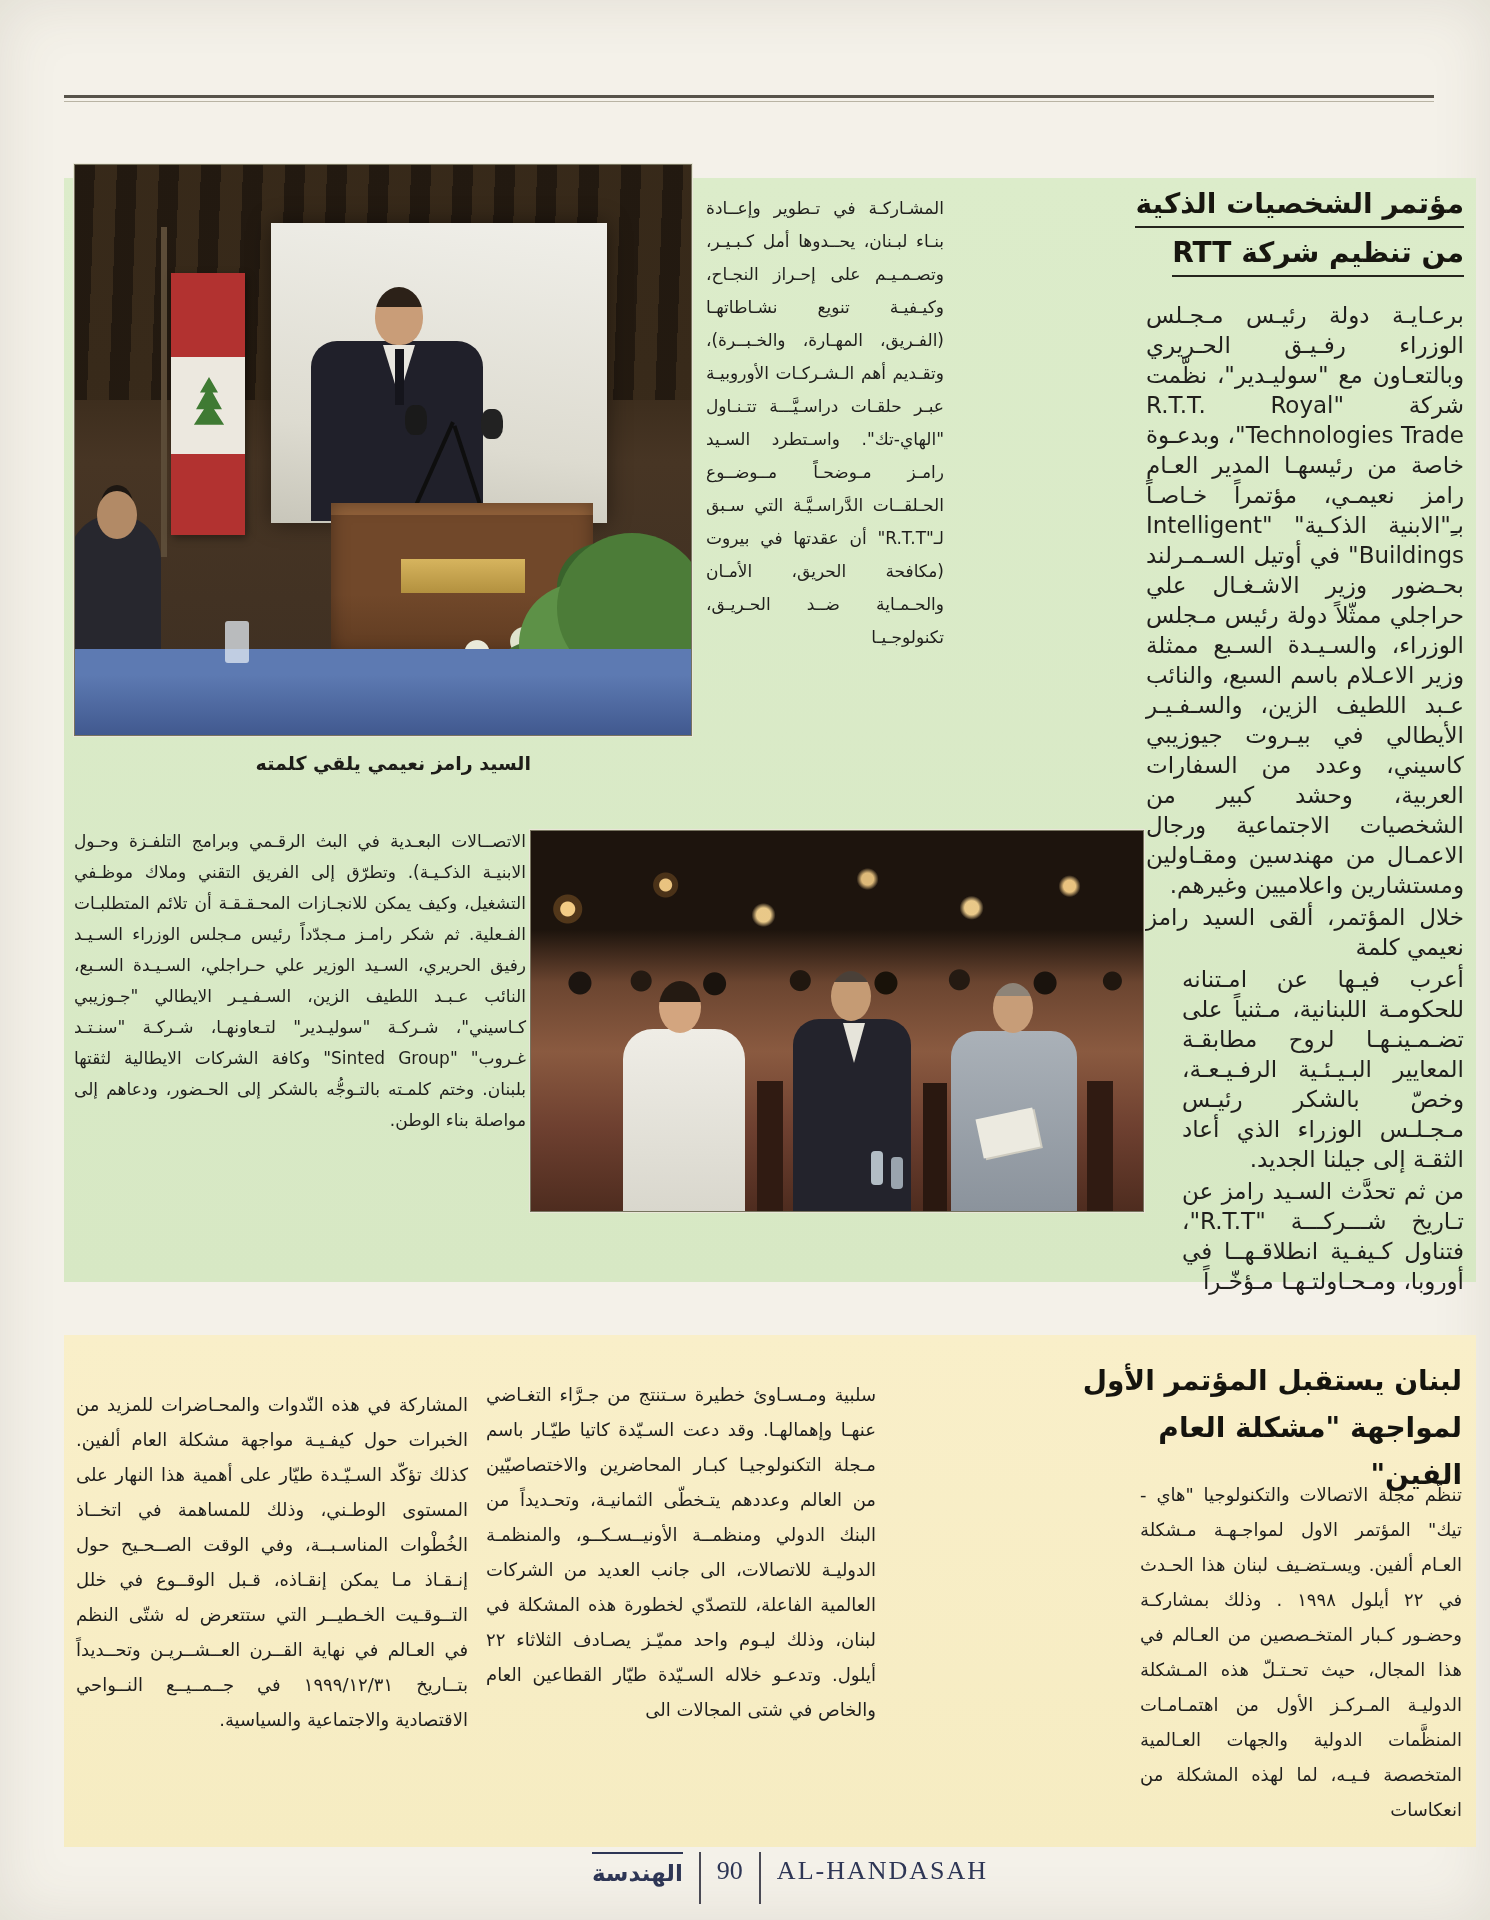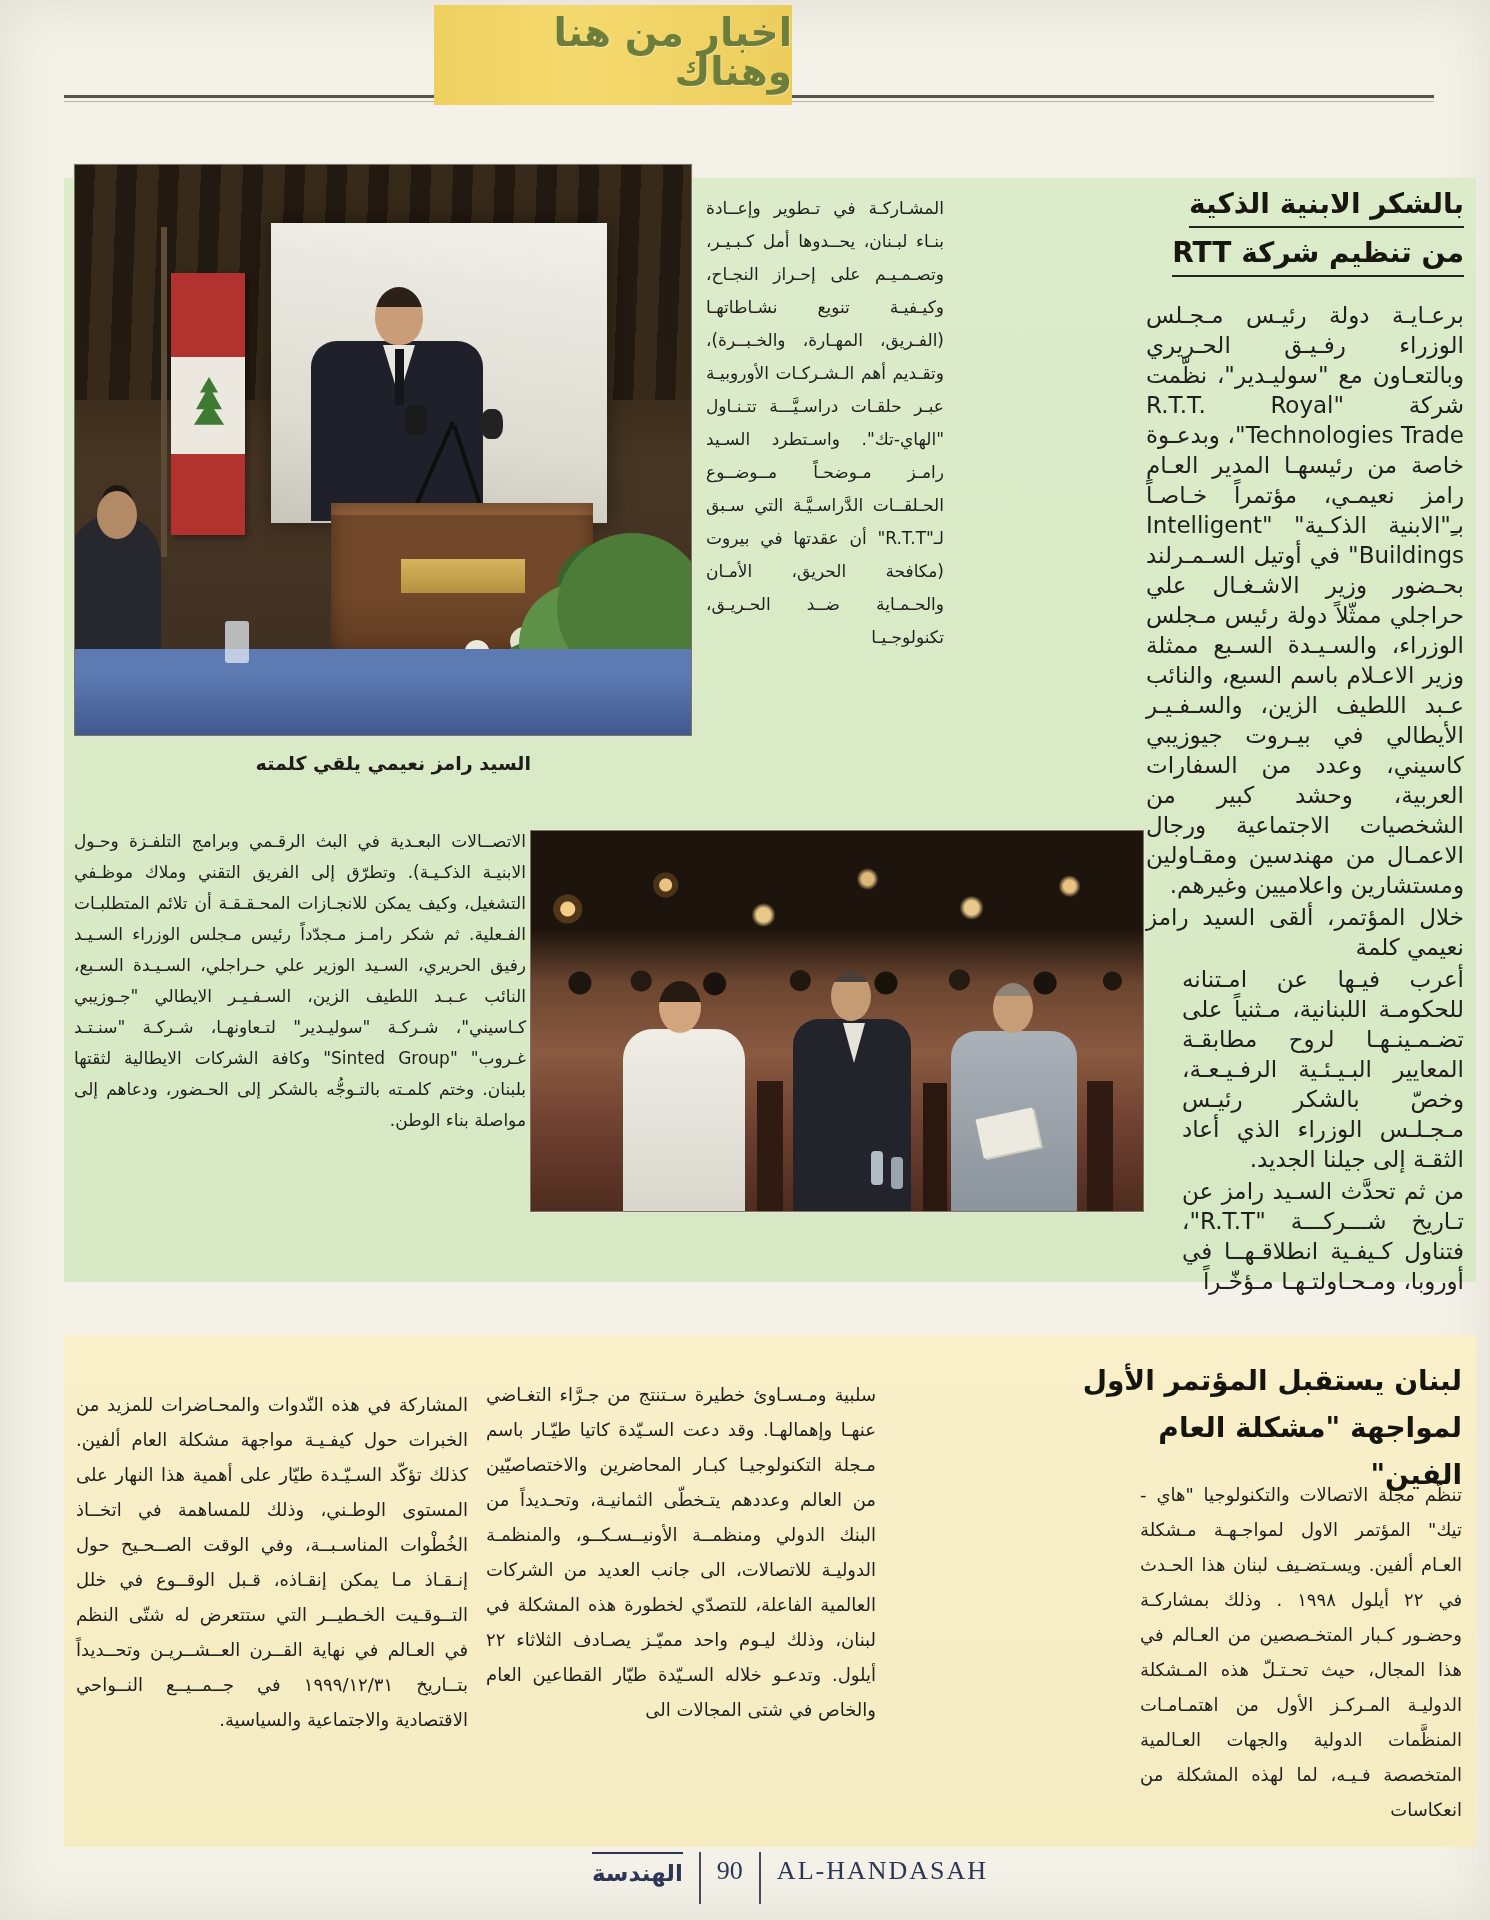--- a/index.html
+++ b/index.html
@@ -144,23 +144,20 @@
     color:#2e3655; padding-top:4px; }
   .f-bar { width:2px; height:52px; background:#4a4a55; margin:0 16px; }
 </style>
 </head>
 <body>
 
 <div class="page">
 
   <div class="header-rule"></div>
   <div class="header-rule2"></div>
-  <div class="banner">
-    <div class="banner-title">اخبار من هنا وهناك</div>
-  </div>
 
   <div class="green">
 
     <div class="photo photo1">
       <div class="p1-drape"></div>
       <div class="p1-screen"></div>
       <div class="p1-pole"></div>
       <div class="p1-flag"></div>
       <div class="p1-cedar"></div>
       <div class="p1-person"></div>
@@ -177,21 +174,21 @@
         <div class="p1-plaque"></div>
       </div>
       <div class="p1-flowers"></div>
       <div class="p1-plant"></div>
       <div class="p1-table"></div>
       <div class="p1-glass"></div>
     </div>
     <div class="cap cap1">السيد رامز نعيمي يلقي كلمته</div>
 
     <div class="a1-title">
-      <span class="tline">بالشكر الابنية الذكية</span><br>
+      <span class="tline">مؤتمر الشخصيات الذكية</span><br>
       <span class="tline">من تنظيم شركة RTT</span>
     </div>
 
     <div class="a1-right ar">
       <p>برعـايـة دولة رئيـس مـجـلس الوزراء رفـيـق الحـريري وبالتعـاون مع "سوليـدير"، نظّمت شركة "R.T.T. Royal Technologies Trade"، وبدعـوة خاصة من رئيسهـا المدير العـام رامز نعيمـي، مؤتمراً خـاصـاً بـِ"الابنية الذكـية" "Intelligent Buildings" في أوتيل السـمـرلند بحـضور وزير الاشـغـال علي حراجلي ممثّلاً دولة رئيس مـجلس الوزراء، والسـيـدة السـبع ممثلة وزير الاعـلام باسم السبع، والنائب عـبد اللطيف الزين، والسـفـيـر الأيطالي في بيـروت جيوزيبي كاسيني، وعدد من السفارات العربية، وحشد كبير من الشخصيات الاجتماعية ورجال الاعمـال من مهندسين ومقـاولين ومستشارين واعلاميين وغيرهم.</p>
       <p>خلال المؤتمر، ألقى السيد رامز نعيمي كلمة</p>
       <p class="narrow">أعرب فيـها عن امـتنانه للحكومـة اللبنانية، مـثنياً على تضـمـينـهـا لروح مطابقـة المعايير البـيـئـية الرفـيـعـة، وخصّ بالشكر رئيـس مـجـلـس الوزراء الذي أعاد الثقـة إلى جيلنا الجديد.</p>
       <p class="narrow">من ثم تحدَّث السـيد رامز عن تـاريخ شـــركـــة "R.T.T"، فتناول كـيفـية انطلاقـهــا في أوروبا، ومـحـاولتـهـا مـؤخّـراً</p>
     </div>
 

